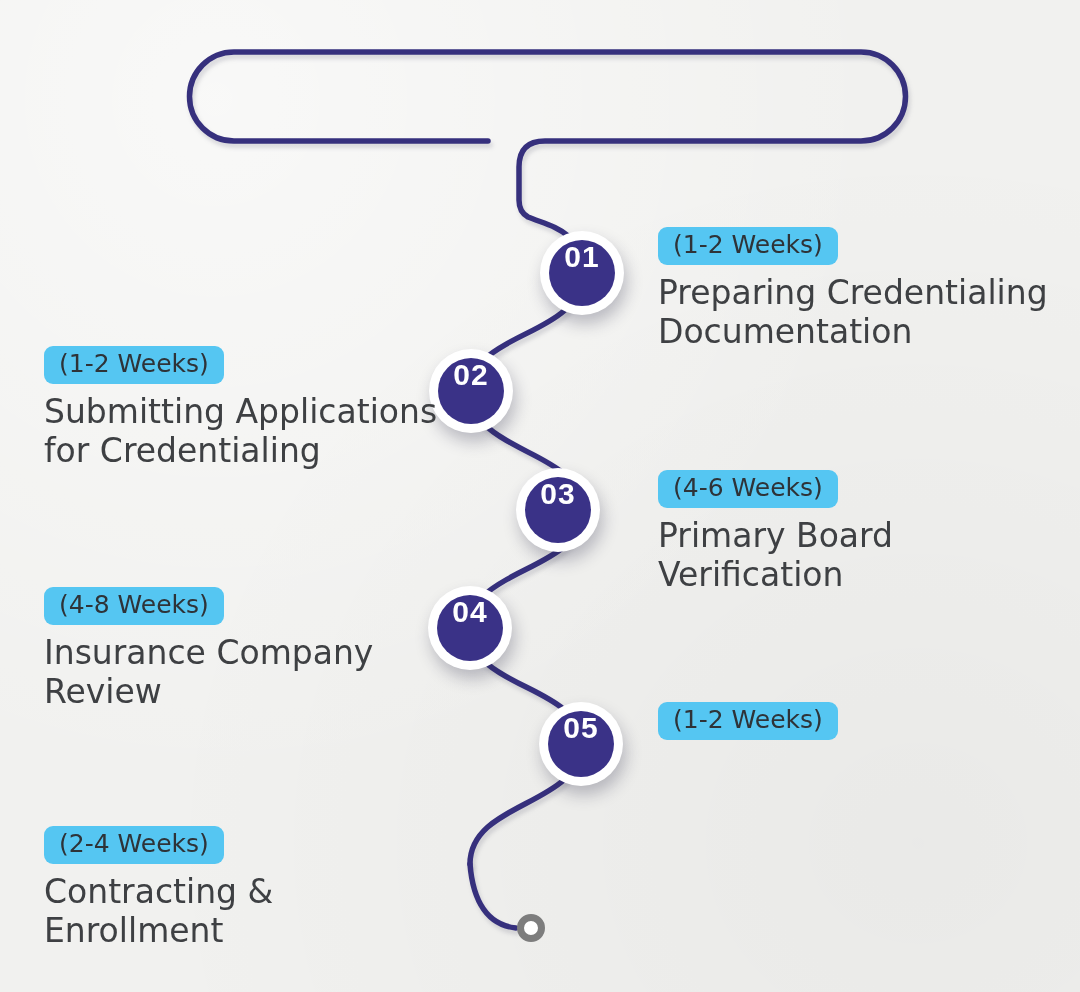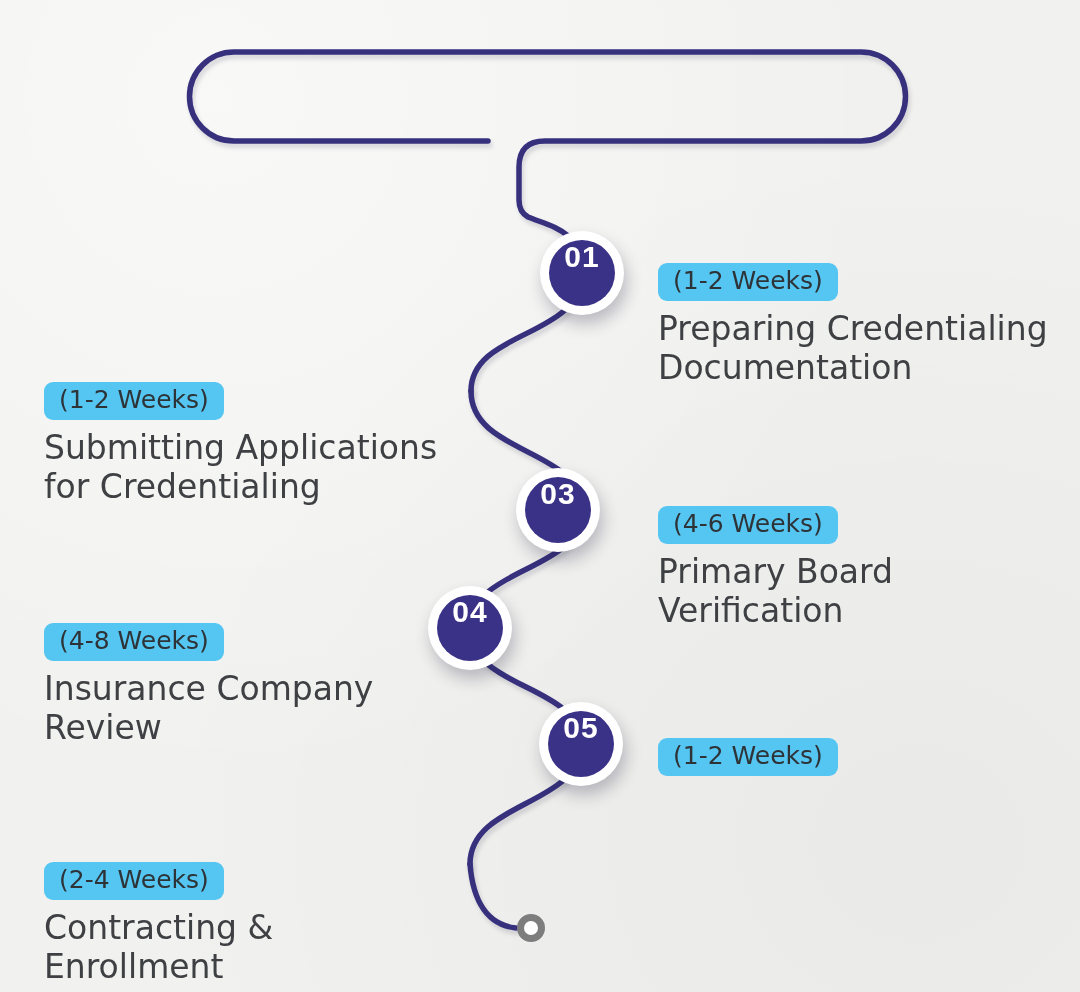--- a/index.html
+++ b/index.html
@@ -25,21 +25,21 @@
 
   .node{position:absolute;width:84px;height:84px;border-radius:50%;background:#ffffff;
     box-shadow:3px 9px 16px rgba(40,40,70,.28);display:flex;align-items:center;justify-content:center;}
   .node .inner{width:66px;height:66px;border-radius:50%;background:var(--circle);
     display:flex;justify-content:center;}
   .node .num{color:#ffffff;font-size:30px;font-weight:700;letter-spacing:1px;
     font-family:"Liberation Sans","DejaVu Sans",sans-serif;}
   .node1{left:540px;top:231px}.node2{left:429px;top:349px}.node3{left:516px;top:468px}
   .node4{left:428px;top:586px}.node5{left:539px;top:702px}.node6{left:428px;top:822px}
 
-  .step-text{position:absolute;width:410px;margin-top:36px;}
+  .step-text{position:absolute;width:410px;}
   .txt1{left:658px;top:227px}.txt2{left:44px;top:346px}.txt3{left:658px;top:470px}
   .txt4{left:44px;top:587px}.txt5{left:658px;top:702px}.txt6{left:44px;top:826px}
   .badge{display:inline-block;background:var(--badge);color:#2e3338;border-radius:9px;
     padding:3px 15px 6px 15px;font-size:25px;font-weight:500;}
   .desc{margin-top:9px;font-size:33px;line-height:1.18;color:var(--text);max-width:400px;}
 </style>
 </head>
 <body>
 
 <div class="stage">
@@ -56,20 +56,25 @@
     <path class="soft" d="M 581 744 C 581 806 470 801 470 864"></path>
     <path class="soft" d="M 470 864 C 473 902 488 925 516 928"></path>
 
     <circle cx="531" cy="928" r="10.5" fill="#ffffff" stroke="var(--end_gray)" stroke-width="7"></circle>
   </svg>
 
 
   <div class="node node1">
     <div class="inner">
       <span class="num">01</span>
+    </div>
+  </div>
+  <div class="node node2">
+    <div class="inner">
+      <span class="num">02</span>
     </div>
   </div>
   <div class="node node3">
     <div class="inner">
       <span class="num">03</span>
     </div>
   </div>
   <div class="node node4">
     <div class="inner">
       <span class="num">04</span>

